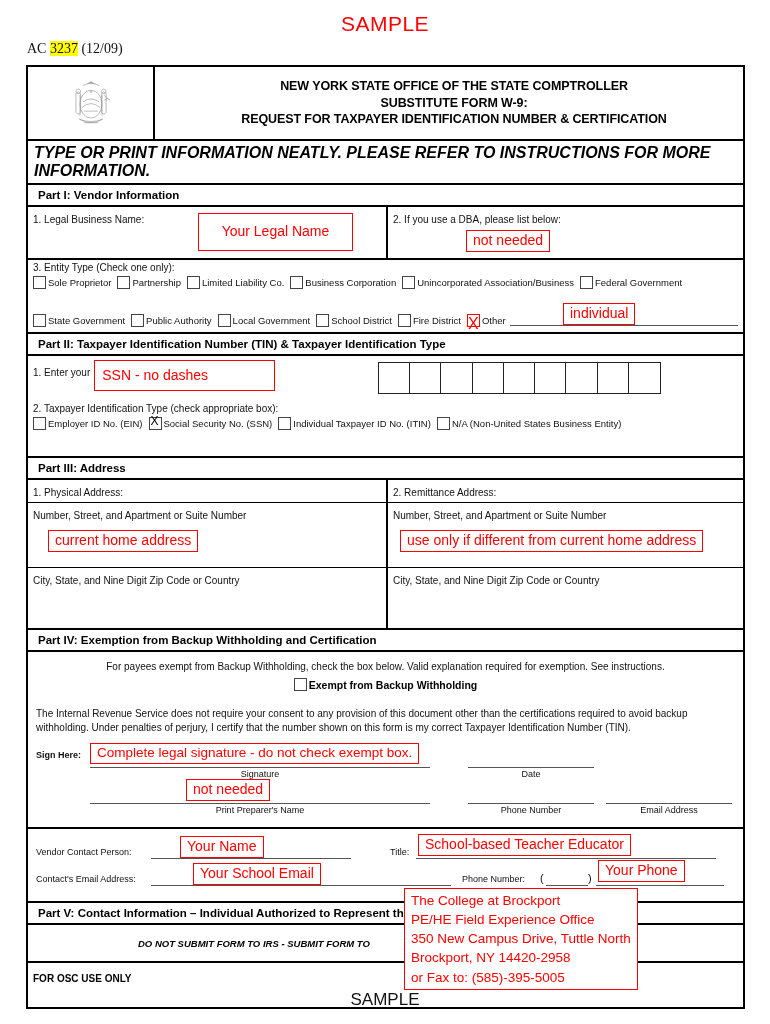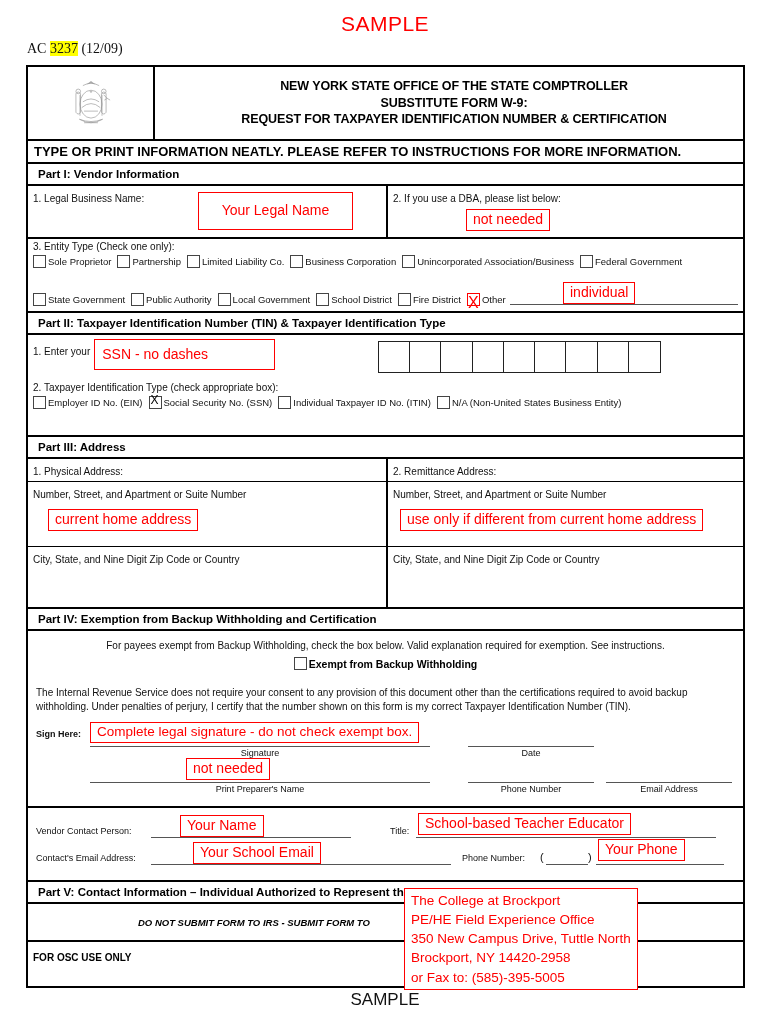--- a/index.html
+++ b/index.html
@@ -68,22 +68,22 @@
     align-items: center; justify-content: center;
     padding: 5px 4px;
   }
   .title-cell div {
     font-size: 12.5px; font-weight: bold; color: #000;
     line-height: 1.32; text-align: center;
     letter-spacing: -0.1px;
   }
 
   .notice {
-    font-weight: bold;
-    font-size: 13px; padding: 3px 6px;
+    font-style: italic; font-weight: bold;
+    font-size: 16px; padding: 3px 6px;
   }
   .part-head {
     font-weight: bold; font-size: 11.5px;
     padding: 4px 10px;
   }
 
   .lbl { font-size: 10px; color: #111; }
   .lbl-sm { font-size: 9px; color: #111; }
 
   

